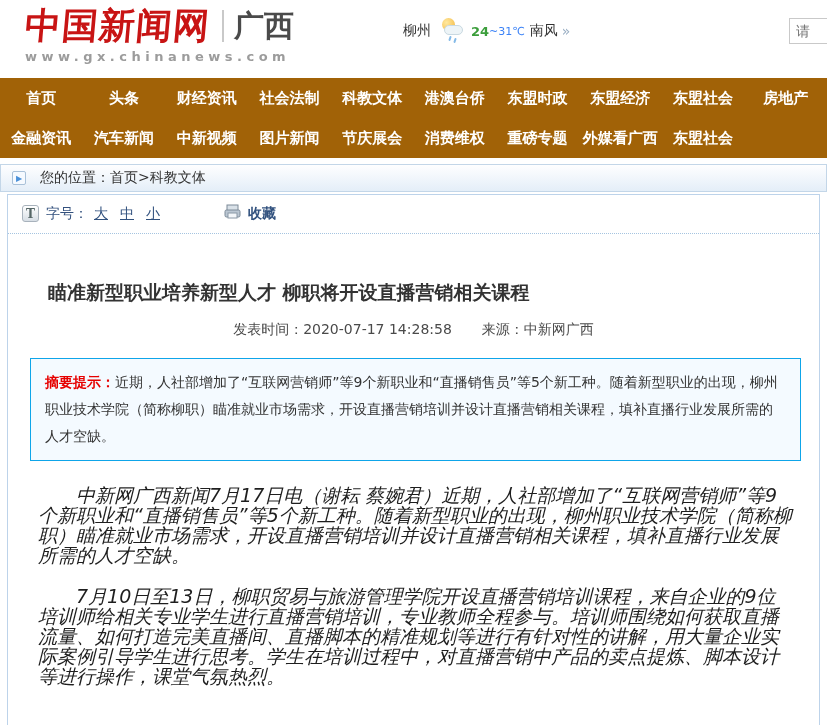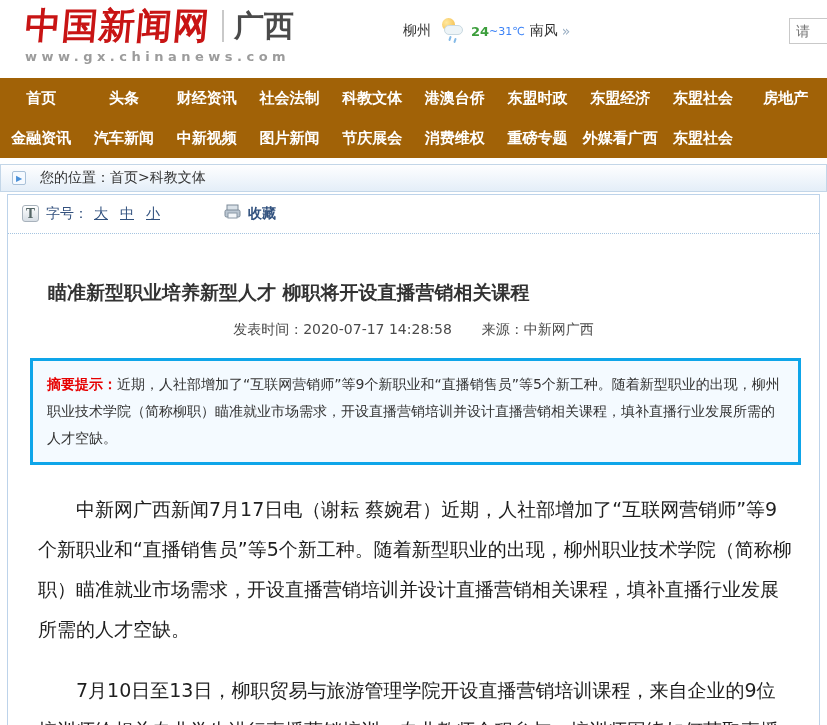--- a/index.html
+++ b/index.html
@@ -63,26 +63,26 @@
   .size-link { color:#31517E; text-decoration:underline; margin:0 6px; cursor:pointer; }
   .fav-group { display:flex; align-items:center; margin-left:58px; cursor:pointer;font-weight:bold; }
   .fav-icon { margin-right:7px; display:inline-block; }
   .fav-label { color:#31517E; }
 
   .article-title { margin:46px 40px 0 40px; text-align:left; font-size:19px;
     font-weight:bold; color:#333; line-height:1.3; }
   .article-meta { margin-top:16px; text-align:center; font-size:14px; color:#4A4A4A; }
   .meta-source { margin-left:30px; }
 
-  .summary-box { margin:19px 18px 0 22px; border:3px solid #0ea5e9; background:#F4FAFF;
+  .summary-box { margin:19px 18px 0 22px; border:1px solid #0ea5e9; background:#F4FAFF;
     padding:10px 14px; font-size:14px; line-height:27px; color:#333; }
   .summary-label { color:#E60000; font-weight:bold; }
 
-  .article-body p { margin:24px 26px 0 30px; font-size:19px; line-height:40px;
-    color:#1E1E1E; text-indent:2em; }
+  .article-body p { margin:24px 26px 0 30px; font-size:19px; line-height:20px;
+    color:#1E1E1E; text-indent:2em;font-style:italic; }
   .article-body p + p { margin-top:21px; }
 </style>
 </head>
 <body>
 
 <div class="page">
 
   <div class="header">
     <div class="logo">
       <div class="logo-row">

